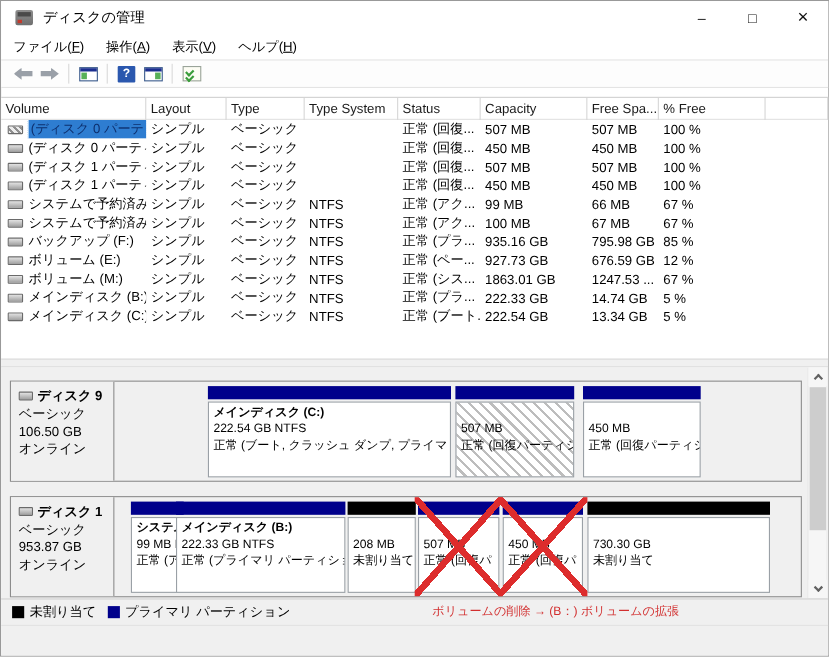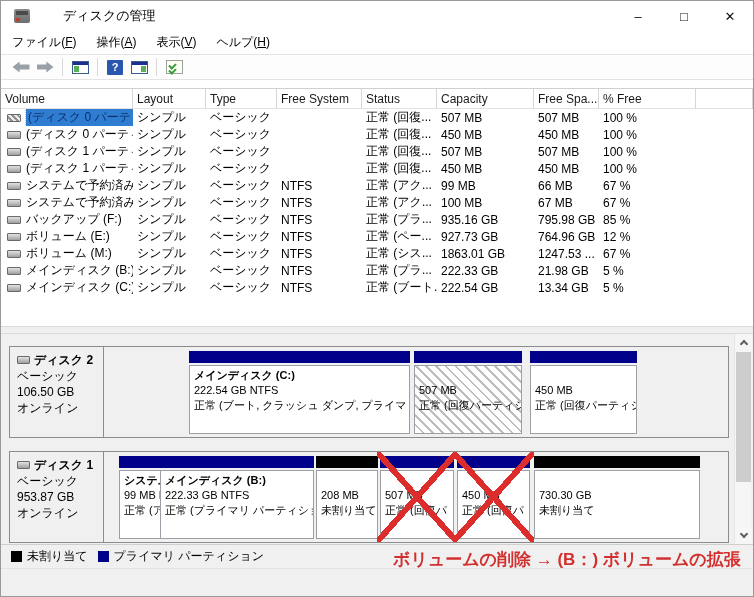--- a/index.html
+++ b/index.html
@@ -4,21 +4,21 @@
 <style>
   * { box-sizing: border-box; margin: 0; padding: 0; }
   html,body { background:#cfcfcf; }
   body { font-family: "Liberation Sans", "DejaVu Sans", sans-serif; }
   .window {
     position: relative; width: 754px; height: 597px;
     background: #ffffff; border: 1px solid #999999; overflow: hidden;
     font-size: 12px; color: #000;
   }
   
-  .titlebar { position:absolute; left:0; top:0; width:100%; height:30px; background:#fff; display:flex; align-items:center;gap:24px; }
+  .titlebar { position:absolute; left:0; top:0; width:100%; height:30px; background:#fff; display:flex; align-items:center; }
   .app-icon { width:16px; height:14px; margin-left:13px; position:relative; background:linear-gradient(#8d8d8d,#6f6f6f); border-radius:2px; }
   .app-icon::before { content:""; position:absolute; left:2px; top:2px; right:2px; height:4px; background:#4a4a4a; }
   .app-icon::after { content:""; position:absolute; left:2px; bottom:2px; width:4px; height:3px; background:#c23b2e; }
   .title-text { margin-left:9px; font-size:13px; }
   .win-controls { position:absolute; right:0; top:0; height:30px; display:flex; }
   .win-btn { width:46px; height:30px; display:flex; align-items:center; justify-content:center; font-size:13px; color:#111; cursor:default; }
   
   .menubar { position:absolute; left:0; top:30px; width:100%; height:23px; display:flex; align-items:center; background:#fff; }
   .menu-item { padding:3px 9px; margin-left:2px; }
   .menu-item u { text-decoration: underline; }
@@ -79,21 +79,21 @@
   .sb-btn { position:absolute; left:0; width:17px; height:17px; background:#f6f6f6; display:flex; align-items:center; justify-content:center; }
   .sb-btn.up { top:0; } .sb-btn.down { bottom:0; }
   .chev { width:6px; height:6px; border-right:2px solid #616161; border-bottom:2px solid #616161; }
   .chev.up { transform:rotate(-135deg); margin-top:3px; }
   .chev.down { transform:rotate(45deg); margin-bottom:3px; }
   .sb-thumb { position:absolute; left:1px; top:18px; width:15px; height:130px; background:#cdcdcd; }
   
   .legend { position:absolute; left:0; top:543px; width:100%; height:24px; background:#f0f0f0; border-top:1px solid #cfcfcf; display:flex; align-items:center; }
   .lg-sq { width:11px; height:11px; margin-right:5px; flex:0 0 auto; }
   .lg-item { display:flex; align-items:center; margin-left:10px; }
-  .annotation { position:absolute; left:392px; top:3px; font-size:17px; font-weight:bold; color:#d22f2f; white-space:nowrap; }
+  .annotation { position:absolute; left:392px; top:3px; font-size:11px; font-weight:normal; color:#d22f2f; white-space:nowrap; }
   .statusstrip { position:absolute; left:0; top:567px; width:100%; height:30px; background:#f0f0f0; border-top:1px solid #e2e2e2; }
 </style>
 </head>
 <body>
 
 <div class="window">
 
   <div class="titlebar">
     <div class="app-icon"></div>
     <div class="title-text">ディスクの管理</div>
@@ -134,21 +134,21 @@
     <div class="tb-btn">
         <div class="check-icon"></div>
       </div>
   </div>
 
   <div class="listview">
     <div class="thead">
       <div class="th c-vol">Volume</div>
       <div class="th c-lay">Layout</div>
       <div class="th c-typ">Type</div>
-      <div class="th c-fs">Free System</div>
+      <div class="th c-fs">Type System</div>
       <div class="th c-st">Status</div>
       <div class="th c-cap">Capacity</div>
       <div class="th c-free">Free Spa...</div>
       <div class="th c-pct">% Free</div>
       <div class="th c-fill"></div>
     </div>
 
     <div class="trow">
       <div class="td c-vol">
           <span class="vicon hatched"></span>
@@ -243,21 +243,21 @@
     <div class="trow">
       <div class="td c-vol">
           <span class="vicon"></span>
           <span class="vlabel">ボリューム (E:)</span>
         </div>
       <div class="td c-lay">シンプル</div>
       <div class="td c-typ">ベーシック</div>
       <div class="td c-fs">NTFS</div>
       <div class="td c-st">正常 (ペー...</div>
       <div class="td c-cap">927.73 GB</div>
-      <div class="td c-free">764.96 GB</div>
+      <div class="td c-free">676.59 GB</div>
       <div class="td c-pct">12 %</div>
     </div>
     <div class="trow">
       <div class="td c-vol">
           <span class="vicon"></span>
           <span class="vlabel">ボリューム (M:)</span>
         </div>
       <div class="td c-lay">シンプル</div>
       <div class="td c-typ">ベーシック</div>
       <div class="td c-fs">NTFS</div>
@@ -269,21 +269,21 @@
     <div class="trow">
       <div class="td c-vol">
           <span class="vicon"></span>
           <span class="vlabel">メインディスク (B:)</span>
         </div>
       <div class="td c-lay">シンプル</div>
       <div class="td c-typ">ベーシック</div>
       <div class="td c-fs">NTFS</div>
       <div class="td c-st">正常 (プラ...</div>
       <div class="td c-cap">222.33 GB</div>
-      <div class="td c-free">21.98 GB</div>
+      <div class="td c-free">14.74 GB</div>
       <div class="td c-pct">5 %</div>
     </div>
     <div class="trow">
       <div class="td c-vol">
           <span class="vicon"></span>
           <span class="vlabel">メインディスク (C:)</span>
         </div>
       <div class="td c-lay">シンプル</div>
       <div class="td c-typ">ベーシック</div>
       <div class="td c-fs">NTFS</div>
@@ -295,21 +295,21 @@
   </div>
 
   <div class="splitter"></div>
 
   <div class="graphpane">
 
     <div class="band disk0">
       <div class="dpanel">
         <div class="dname">
             <span class="dicon"></span>
-            <span>ディスク 2</span>
+            <span>ディスク 9</span>
           </div>
         <div>ベーシック</div>
         <div>106.50 GB</div>
         <div>オンライン</div>
       </div>
       <div class="parts">
         <div class="part" style="left:84px;width:221px">
           <div class="bar bar-primary"></div>
           <div class="pbody">
             <div class="pt1">メインディスク (C:)</div>

